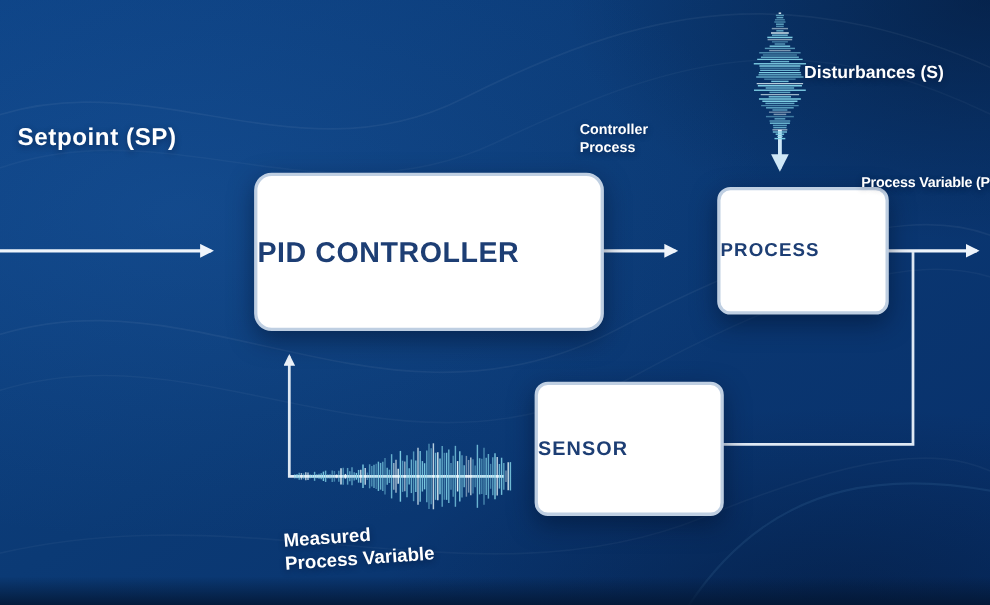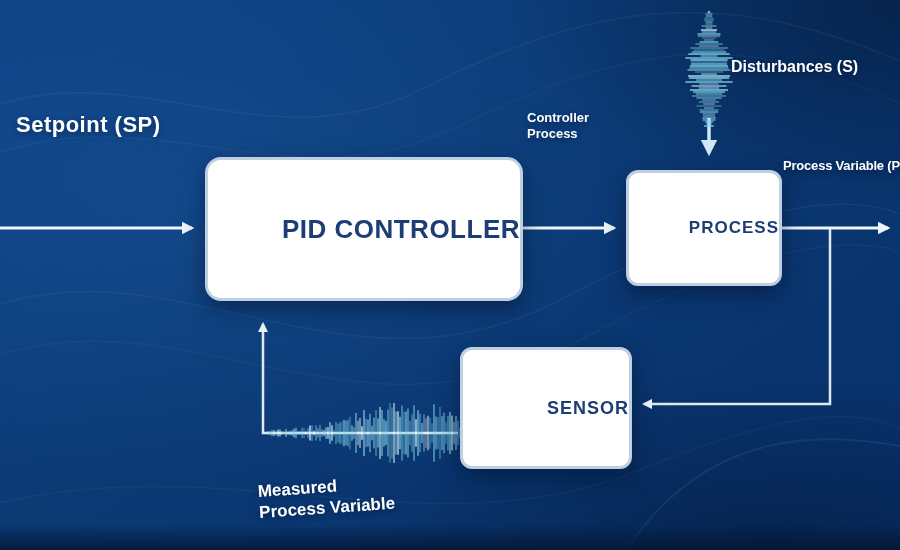--- a/index.html
+++ b/index.html
@@ -27,23 +27,24 @@
   }
   
   .block {
     position: absolute;
     background: #ffffff;
     border: 3px solid #bfcfe2;
     border-radius: 16px;
     box-shadow: 0 8px 22px rgba(2,16,42,0.5), 0 0 0 1px rgba(255,255,255,0.35) inset;
     display: flex;
     align-items: center;
-    justify-content: flex-end;
+    justify-content: flex-start;
     color: #1d3e74;
     font-weight: 700;
+    margin-left: 26px;
   }
   #block-pid     { left: 205px; top: 157px; width: 312px; height: 138px; font-size: 26px; letter-spacing: 0.5px; }
   #block-process { left: 626px; top: 170px; width: 150px; height: 110px; font-size: 17px; letter-spacing: 1px; border-radius: 12px; }
   #block-sensor  { left: 460px; top: 347px; width: 166px; height: 116px; font-size: 18px; letter-spacing: 1px; border-radius: 12px; }
 
   
   .lbl {
     position: absolute;
     color: #ffffff;
     font-weight: 700;

